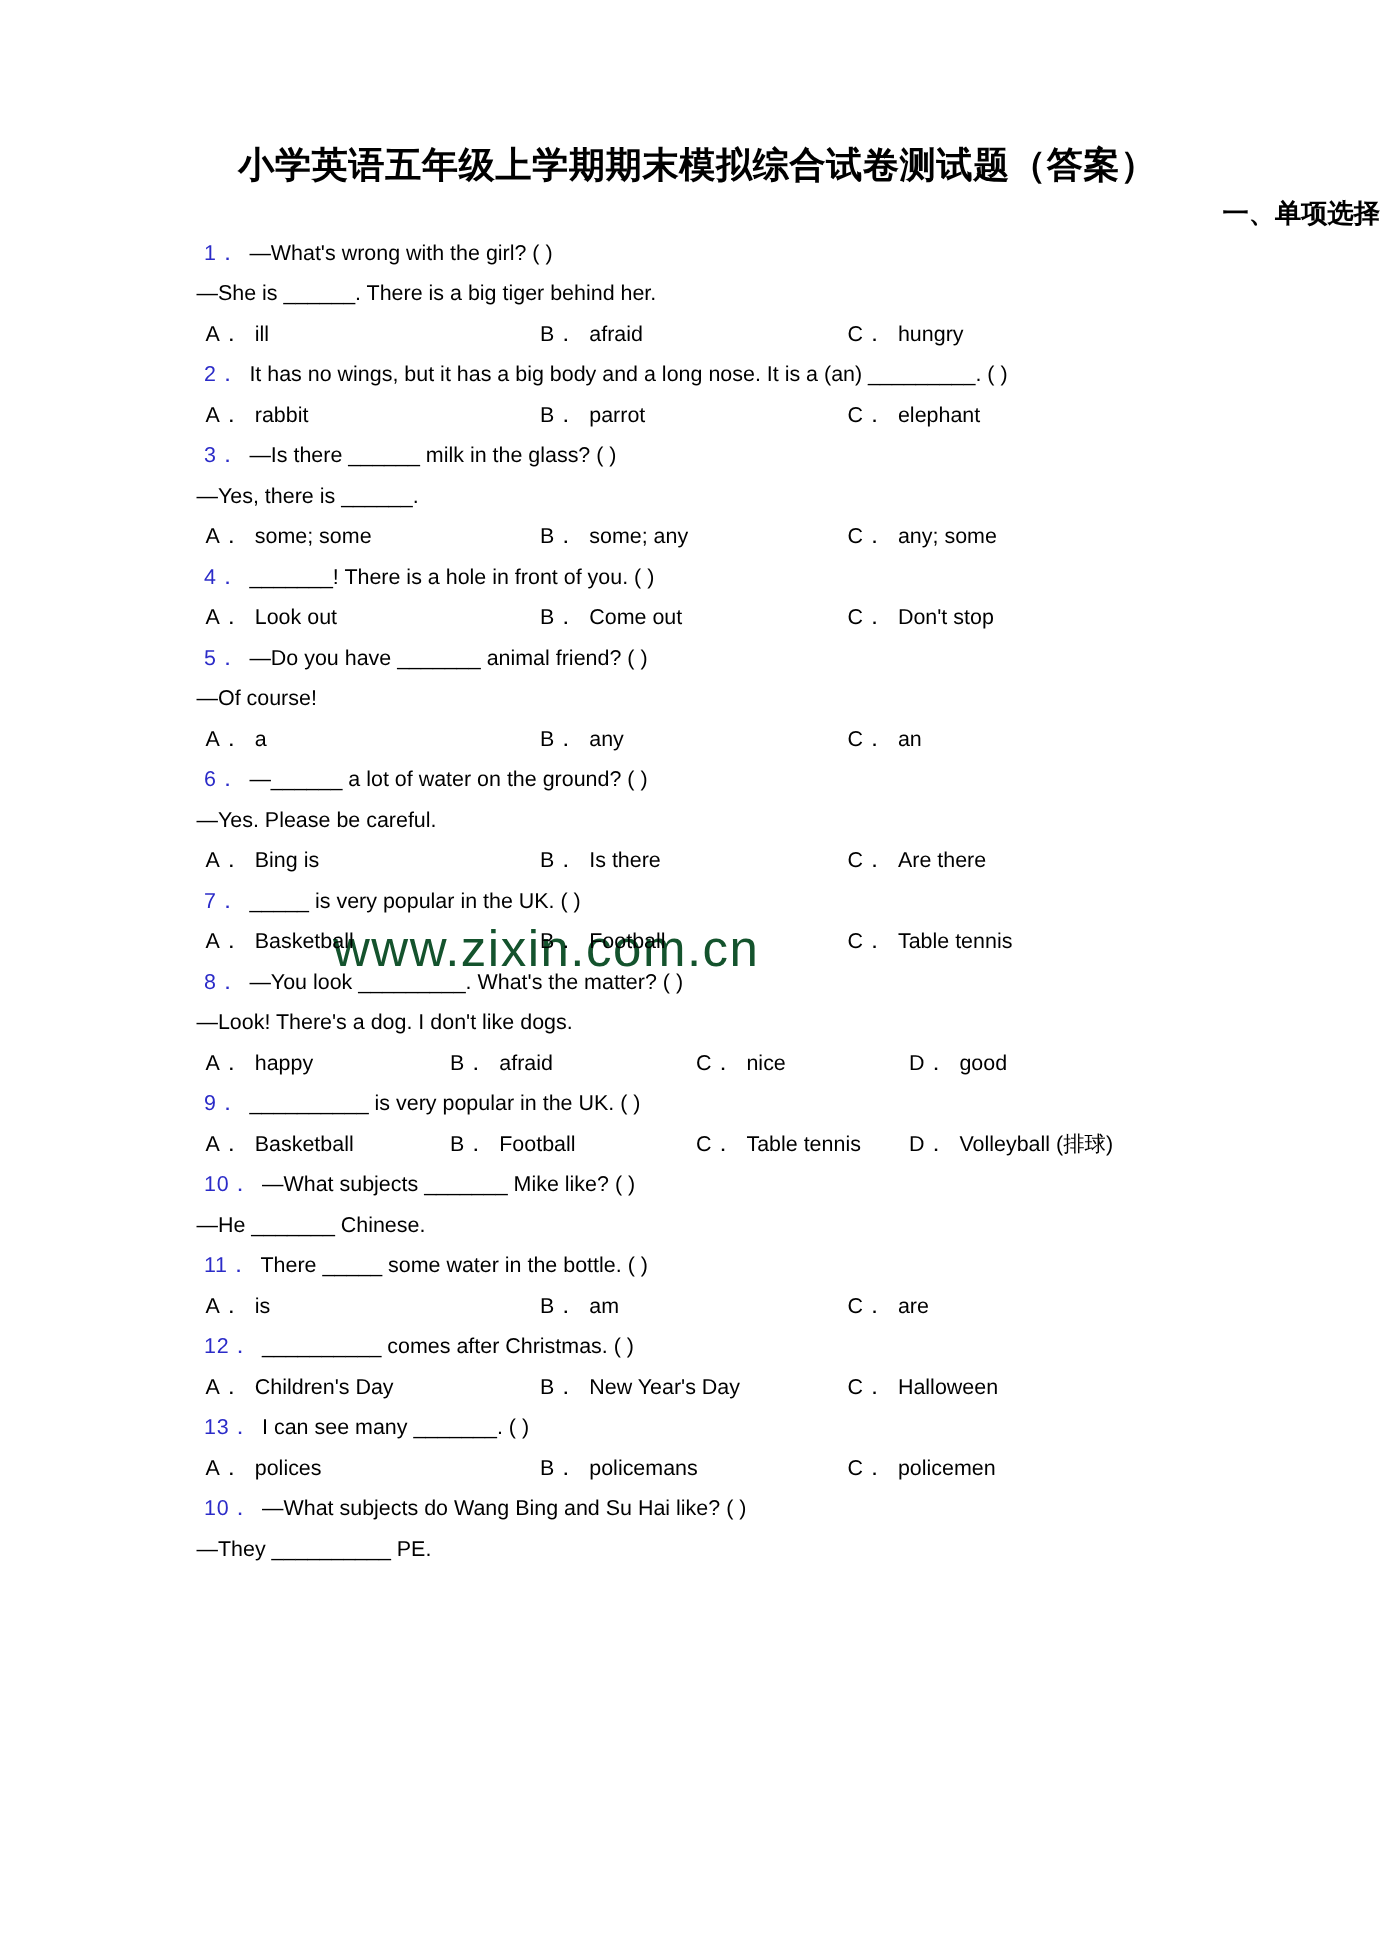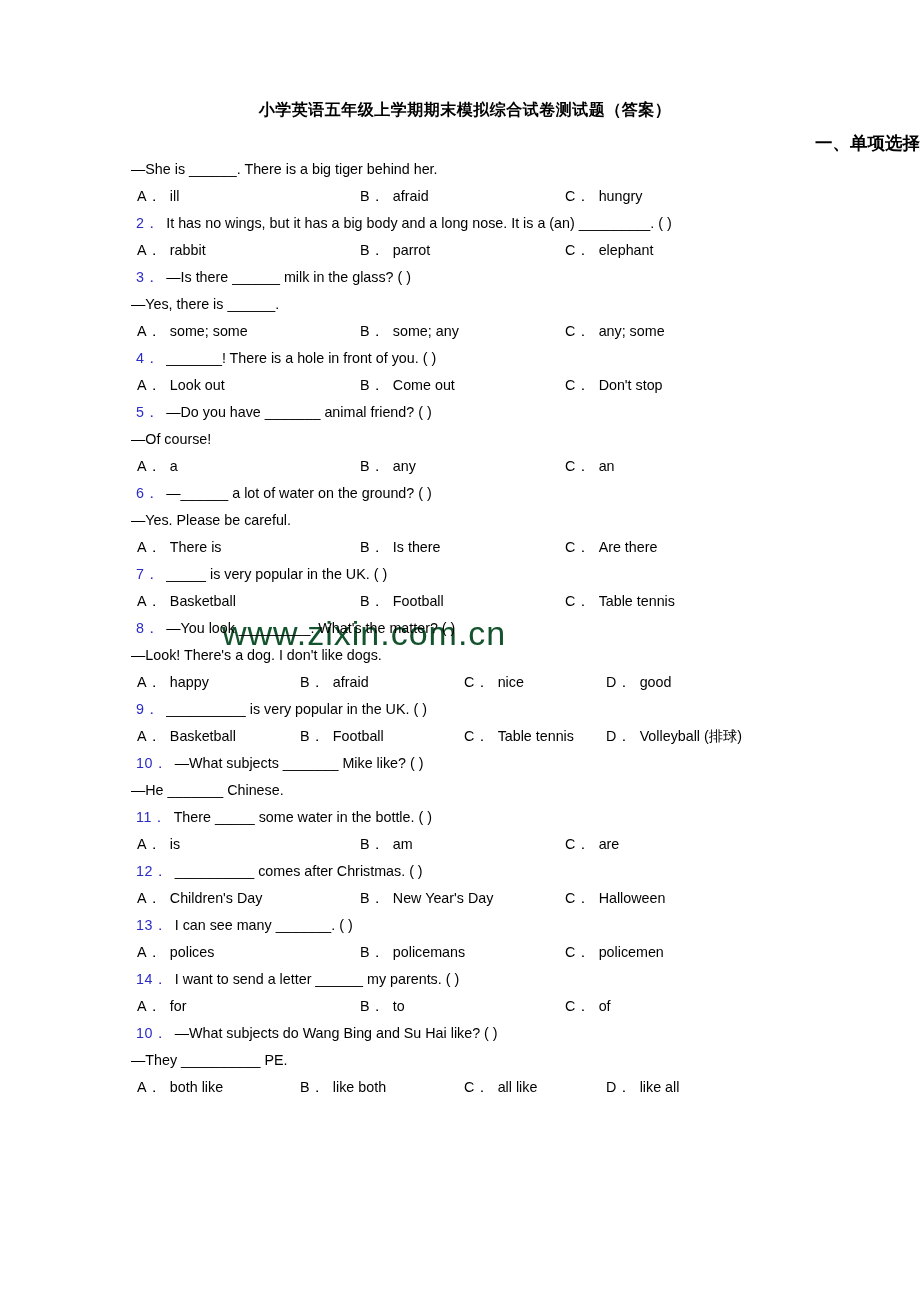--- a/index.html
+++ b/index.html
@@ -37,21 +37,21 @@
   }
   
   #content {
     position: relative;
     z-index: 2;
     padding: 0;
   }
   .doc-title {
     text-align: center;
     font-family: "DejaVu Serif", "Liberation Serif", serif;
-    font-size: 16px;
+    font-size: 24px;
     font-weight: bold;
     letter-spacing: 0.5px;
     margin: 0;
     padding: 93px 90px 0 100px;
     line-height: 34px;
     white-space: nowrap;
   }
   .section-head {
     font-family: "DejaVu Serif", "Liberation Serif", serif;
     font-size: 17.5px;
@@ -126,20 +126,21 @@
   <div id="watermark">www.zixin.com.cn</div>
 
   <div id="content">
 
     <h1 class="doc-title">小学英语五年级上学期期末模拟综合试卷测试题（答案）</h1>
 
     <h2 class="section-head">一、单项选择</h2>
 
     <div id="questions">
         <div class="qblock">
+          <div class="qline"><span class="qnum">1．</span><span class="qtext">—What's wrong with the girl? (    )</span></div>
           <div class="contline">—She is ______. There is a big tiger behind her.</div>
           <div class="opts cols3">
             <span class="opt o0"><span class="lab">A．</span><span class="val">ill</span></span>
             <span class="opt o1"><span class="lab">B．</span><span class="val">afraid</span></span>
             <span class="opt o2"><span class="lab">C．</span><span class="val">hungry</span></span>
           </div>
         </div>
         <div class="qblock">
           <div class="qline"><span class="qnum">2．</span><span class="qtext">It has no wings, but it has a big body and a long nose. It is a (an) _________. (    )</span></div>
           <div class="opts cols3">
@@ -171,21 +172,21 @@
           <div class="opts cols3">
             <span class="opt o0"><span class="lab">A．</span><span class="val">a</span></span>
             <span class="opt o1"><span class="lab">B．</span><span class="val">any</span></span>
             <span class="opt o2"><span class="lab">C．</span><span class="val">an</span></span>
           </div>
         </div>
         <div class="qblock">
           <div class="qline"><span class="qnum">6．</span><span class="qtext">—______ a lot of water on the ground? (    )</span></div>
           <div class="contline">—Yes. Please be careful.</div>
           <div class="opts cols3">
-            <span class="opt o0"><span class="lab">A．</span><span class="val">There is</span></span>
+            <span class="opt o0"><span class="lab">A．</span><span class="val">Bing is</span></span>
             <span class="opt o1"><span class="lab">B．</span><span class="val">Is there</span></span>
             <span class="opt o2"><span class="lab">C．</span><span class="val">Are there</span></span>
           </div>
         </div>
         <div class="qblock">
           <div class="qline"><span class="qnum">7．</span><span class="qtext">_____ is very popular in the UK. (    )</span></div>
           <div class="opts cols3">
             <span class="opt o0"><span class="lab">A．</span><span class="val">Basketball</span></span>
             <span class="opt o1"><span class="lab">B．</span><span class="val">Football</span></span>
             <span class="opt o2"><span class="lab">C．</span><span class="val">Table tennis</span></span>
@@ -232,34 +233,20 @@
         </div>
         <div class="qblock">
           <div class="qline"><span class="qnum">13．</span><span class="qtext">I can see many _______. (    )</span></div>
           <div class="opts cols3">
             <span class="opt o0"><span class="lab">A．</span><span class="val">polices</span></span>
             <span class="opt o1"><span class="lab">B．</span><span class="val">policemans</span></span>
             <span class="opt o2"><span class="lab">C．</span><span class="val">policemen</span></span>
           </div>
         </div>
         <div class="qblock">
-          <div class="qline"><span class="qnum">14．</span><span class="qtext">I want to send a letter ______ my parents. (    )</span></div>
-          <div class="opts cols3">
-            <span class="opt o0"><span class="lab">A．</span><span class="val">for</span></span>
-            <span class="opt o1"><span class="lab">B．</span><span class="val">to</span></span>
-            <span class="opt o2"><span class="lab">C．</span><span class="val">of</span></span>
-          </div>
-        </div>
-        <div class="qblock">
           <div class="qline"><span class="qnum">10．</span><span class="qtext">—What subjects do Wang Bing and Su Hai like? (    )</span></div>
           <div class="contline">—They __________ PE.</div>
-          <div class="opts cols4">
-            <span class="opt o0"><span class="lab">A．</span><span class="val">both like</span></span>
-            <span class="opt o1"><span class="lab">B．</span><span class="val">like both</span></span>
-            <span class="opt o2"><span class="lab">C．</span><span class="val">all like</span></span>
-            <span class="opt o3"><span class="lab">D．</span><span class="val">like all</span></span>
-          </div>
         </div>
       </div>
 
 
   </div>
 </div>
 
 </body></html>

